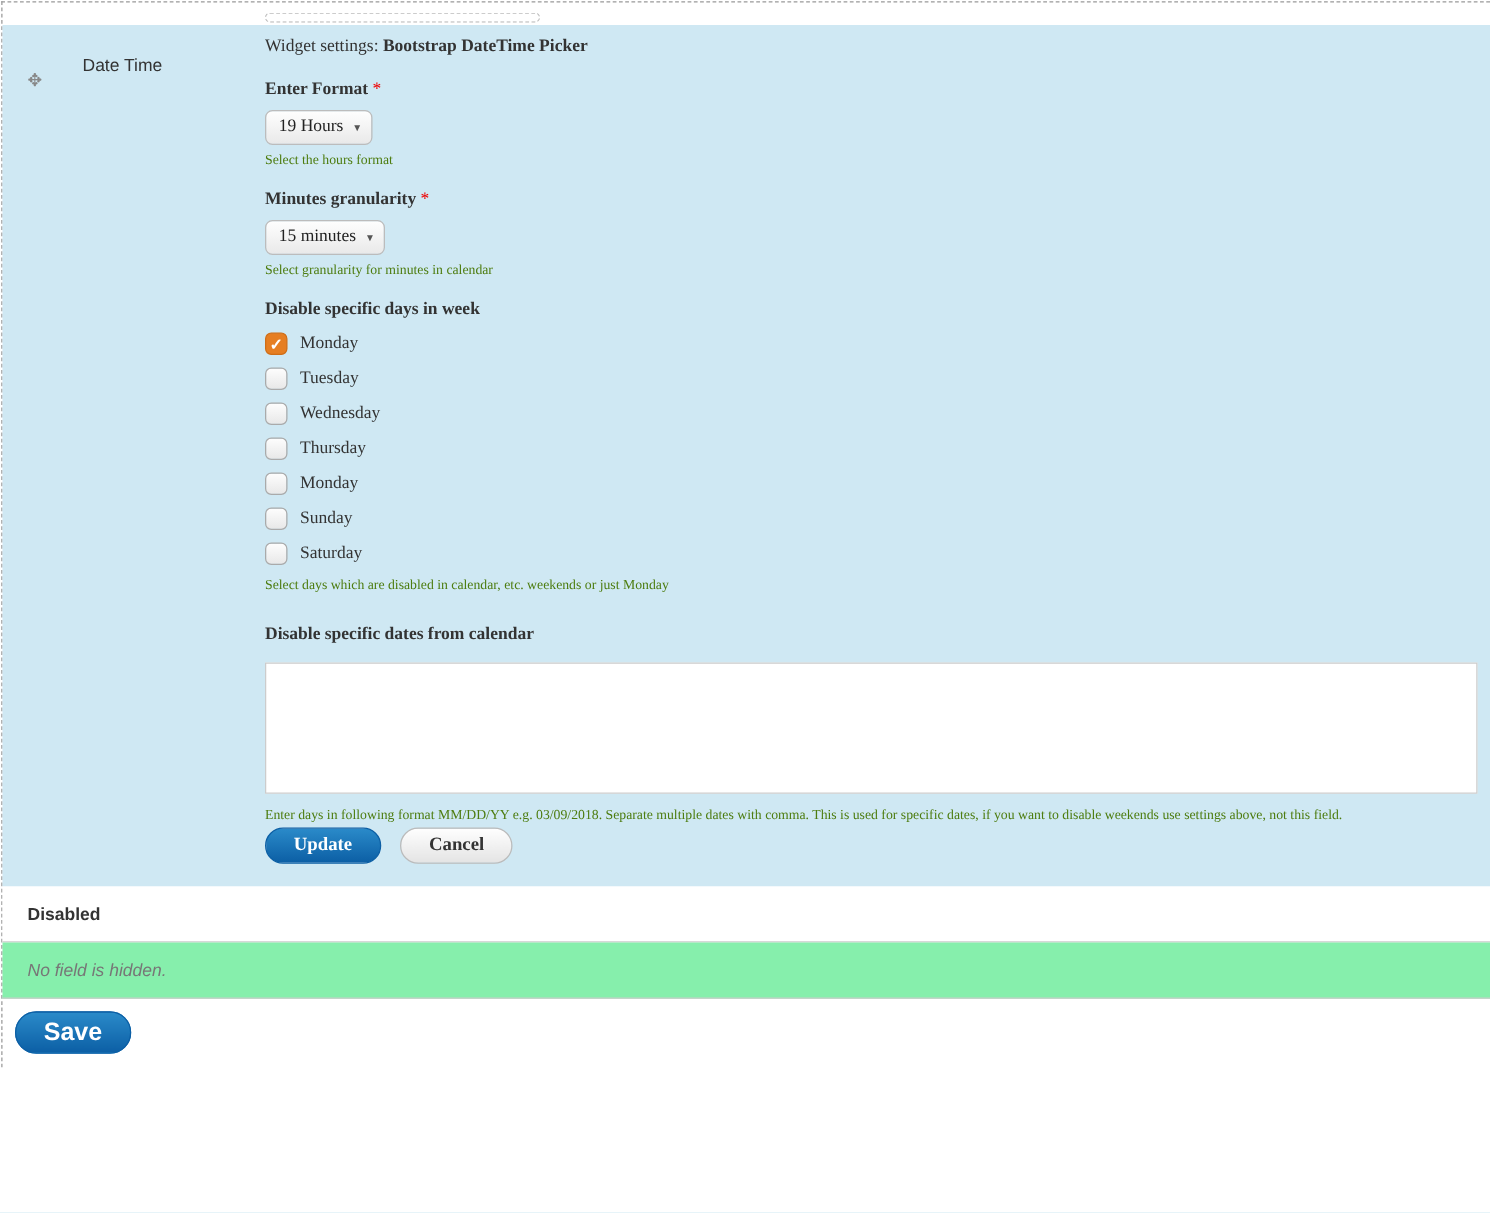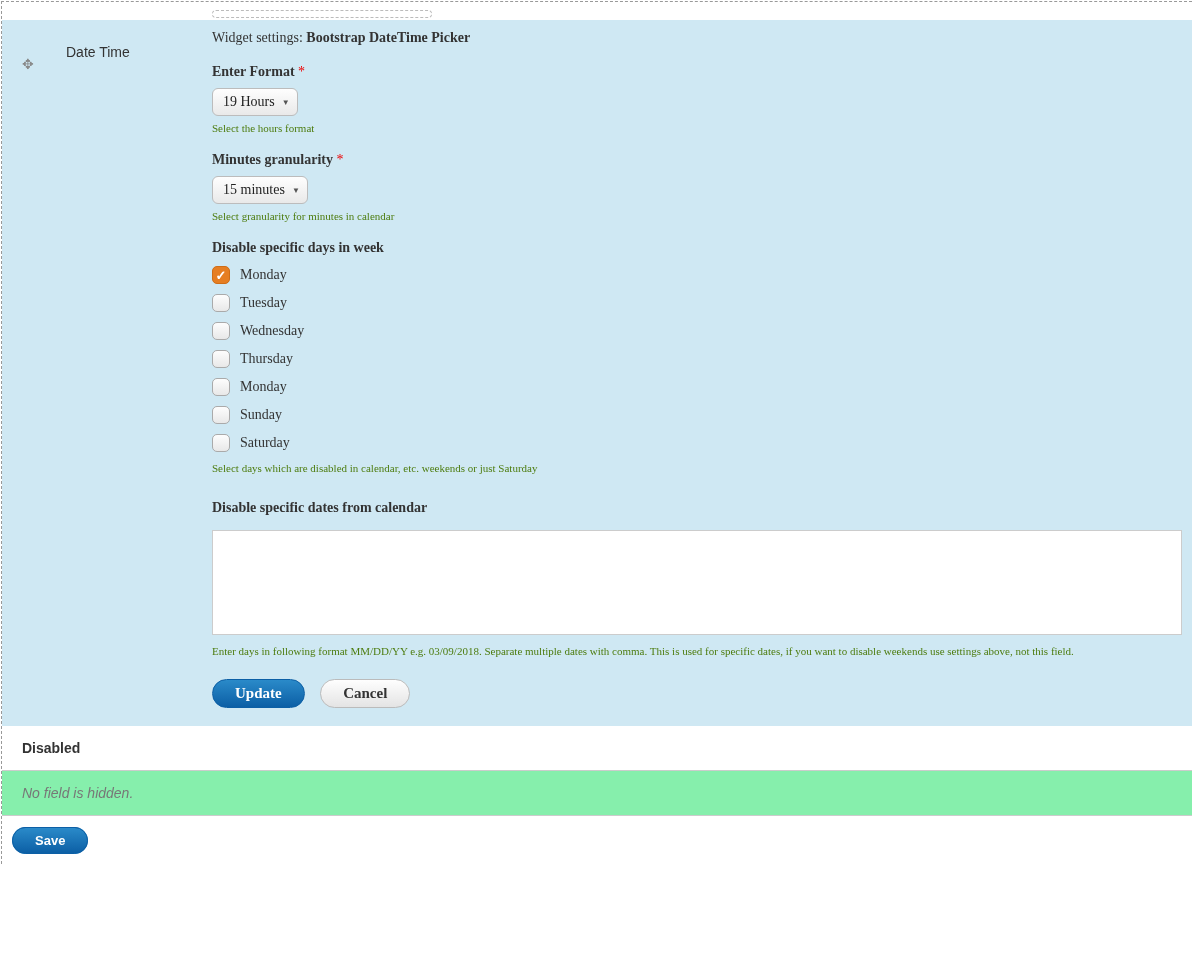--- a/index.html
+++ b/index.html
@@ -125,21 +125,21 @@
     width: 100%;
     height: 105px;
     border: 1px solid #ccc;
     background: #fff;
     margin-top: 6px;
     font-family: inherit;
     font-size: 14px;
     padding: 6px;
     resize: none;
   }
-  .btn-row { margin-top: 22px; }
+  .btn-row { margin-top: 4px; }
   .btn {
     display: inline-block;
     padding: 5px 22px;
     font-size: 15px;
     border-radius: 18px;
     border: 1px solid;
     cursor: pointer;
     font-weight: bold;
     margin-right: 12px;
   }
@@ -167,21 +167,21 @@
     border-bottom: 1px solid #ccc;
   }
   .save-row {
     padding: 16px 10px;
   }
   .btn-save {
     background: linear-gradient(#2a8ac9, #0c5fa5);
     color: #fff;
     border: 1px solid #0c5fa5;
     padding: 5px 22px;
-    font-size: 13px;
+    font-size: 20px;
     border-radius: 18px;
     font-weight: bold;
     cursor: pointer;
   }
 </style>
 </head>
 <body>
 
 <div class="outer">
 
@@ -251,21 +251,21 @@
           </div>
           <div class="checkbox-row">
             <span class="cbx"></span>
             <span>Sunday</span>
           </div>
           <div class="checkbox-row">
             <span class="cbx"></span>
             <span>Saturday</span>
           </div>
         </div>
-      <div class="help-text">Select days which are disabled in calendar, etc. weekends or just Saturday</div>
+      <div class="help-text">Select days which are disabled in calendar, etc. weekends or just Monday</div>
 
       
       <div class="form-section-label" style="margin-top:26px">Disable specific dates from calendar</div>
       <textarea class="textarea-box" value="" style=""></textarea>
       <div class="help-text">Enter days in following format MM/DD/YY e.g. 03/09/2018. Separate multiple dates with comma. This is used for specific dates, if you want to disable weekends use settings above, not this field.</div>
 
       
       <div class="btn-row">
         <span class="btn btn-primary">Update</span>
         <span class="btn btn-secondary">Cancel</span>

